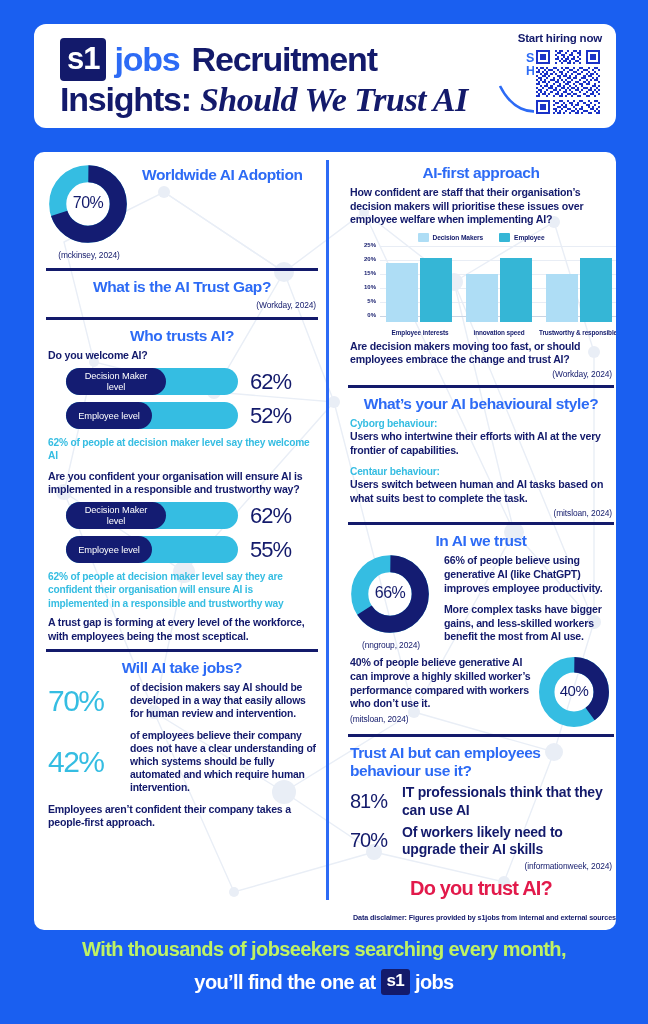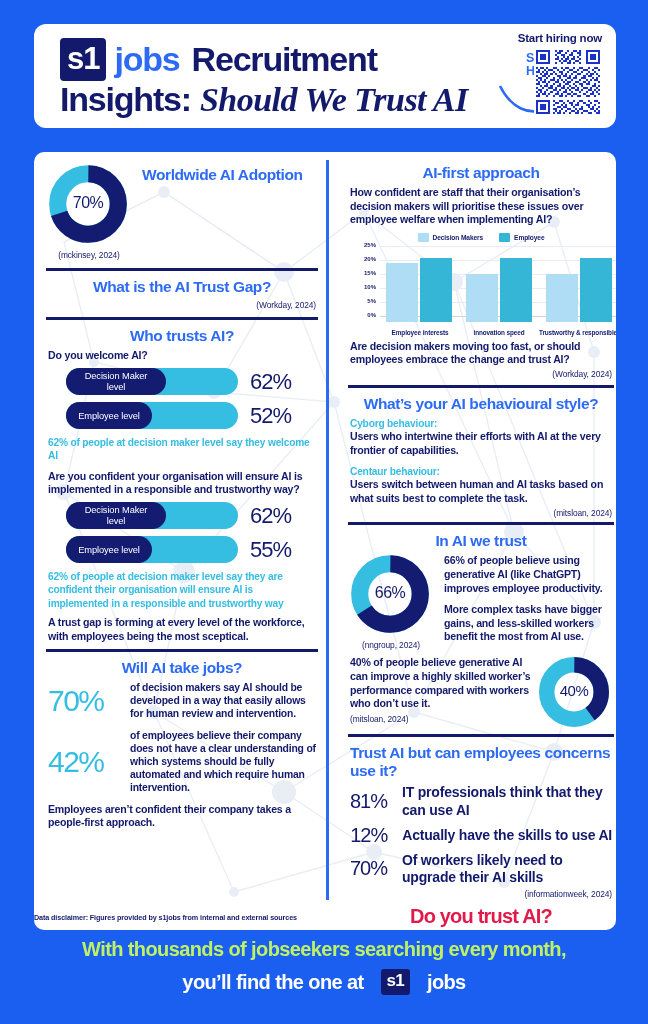--- a/index.html
+++ b/index.html
@@ -273,21 +273,21 @@
   .trust-red {
     color: #E21A4B;
     font-weight: 700;
     font-size: 20px;
     text-align: center;
     letter-spacing: -0.8px;
   }
   .disclaimer {
     position: absolute;
     left: 0; right: 0; bottom: 8px;
-    text-align: left;
+    text-align: right;
     color: #131A6B;
     font-weight: 700;
     font-size: 7.2px;
     letter-spacing: -0.1px;
   }
 
   
   .footer {
     position: absolute;
     left: 0; top: 938px;
@@ -295,21 +295,21 @@
     text-align: center;
   }
   .foot-l1 {
     color: #bef264;
     font-weight: 700;
     font-size: 20px;
     letter-spacing: -0.6px;
   }
   .foot-l2 {
     margin-top: 8px;
-    display: flex; align-items: center; justify-content: center; gap: 17px;
+    display: flex; align-items: center; justify-content: center; gap: 5px;
     color: #ffffff;
     font-weight: 700;
     font-size: 20px;
     letter-spacing: -0.6px;
   }
   .foot-badge {
     background: #131A6B;
     color: #ffffff;
     font-weight: 700;
     font-size: 17px;
@@ -842,29 +842,25 @@
               </svg>
               <div class="donut-label" style="top:26px; width:72px; font-size:15px;">40%</div>
             </div>
           </div>
         </div>
       </div>
 
       <div class="hr-nav" style="margin-top:2px;"></div>
 
       <div class="sec">
-        <h2 class="sec-title left">Trust AI but can employees concerns use it?</h2>
+        <h2 class="sec-title left">Trust AI but can employees behaviour use it?</h2>
 
         <div class="srow">
           <span class="snum">81%</span>
           <span class="sdesc">IT professionals think that they can use AI</span>
-        </div>
-        <div class="srow">
-          <span class="snum">12%</span>
-          <span class="sdesc">Actually have the skills to use AI</span>
         </div>
         <div class="srow">
           <span class="snum">70%</span>
           <span class="sdesc">Of workers likely need to upgrade their AI skills</span>
         </div>
 
         <div class="cite right" style="margin-top:-2px;">(informationweek, 2024)</div>
 
         <div class="trust-red" style="margin-top:6px;">Do you trust AI?</div>
       </div>

